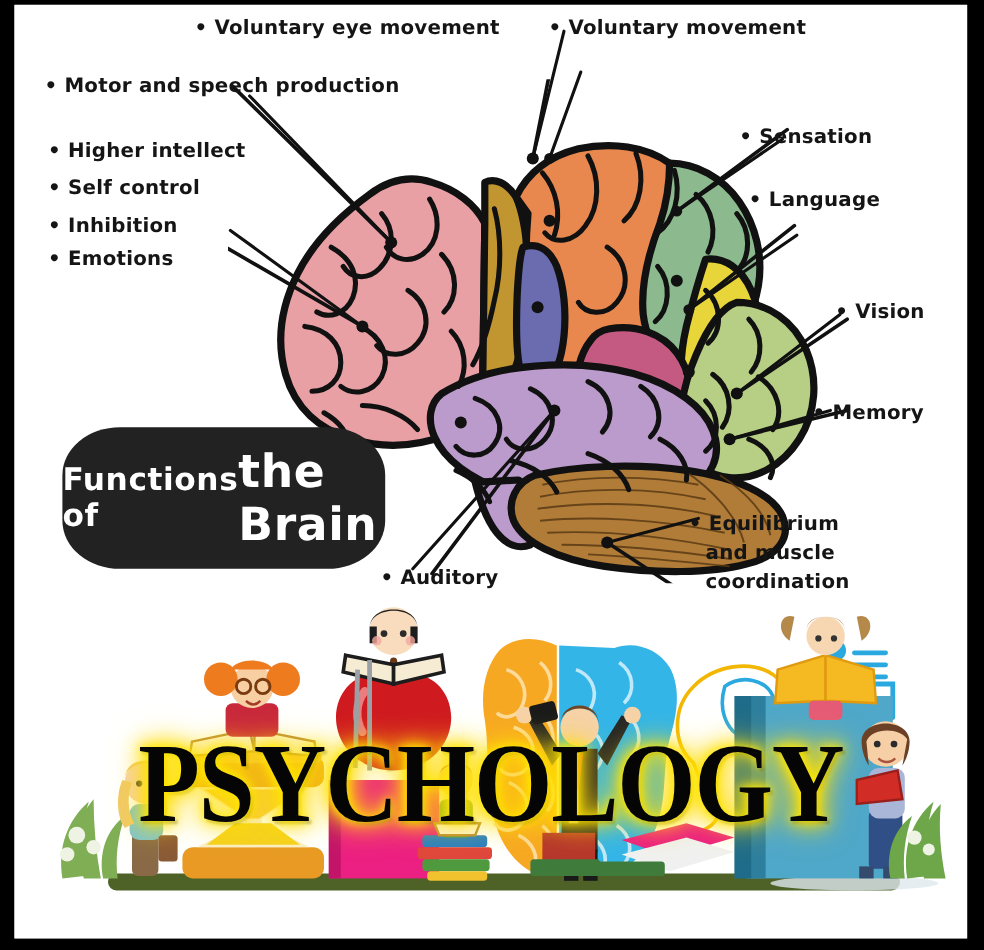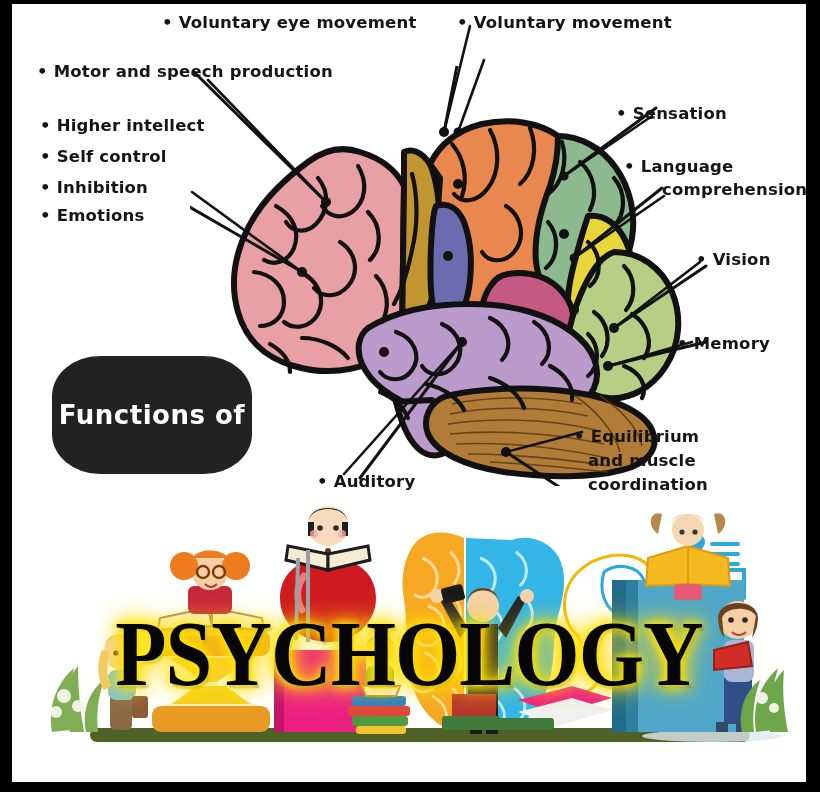--- a/index.html
+++ b/index.html
@@ -17,21 +17,21 @@
   
   .lbl{
     position:absolute;
     font-family:"DejaVu Sans",sans-serif;
     font-size:16.5px;font-weight:600;color:#151515;
     line-height:1.30;letter-spacing:.2px;white-space:pre;
   }
 
   
   #badge{
-    position:absolute;left:40px;top:352px;width:200px;height:118px;
+    position:absolute;left:40px;top:352px;width:269px;height:118px;
     background:#222222;border-radius:48px/40px;
     display:flex;flex-direction:row;align-items:center;justify-content:center;
     color:#ffffff;
   }
   #badge .l1{font-size:26px;font-weight:600;letter-spacing:.5px;margin-bottom:1px;}
   #badge .l2{font-size:38px;font-weight:700;letter-spacing:.5px;}
 
   
   #brain{position:absolute;left:178px;top:62px;width:550px;height:420px;}
   #brain svg{display:block;}
@@ -224,30 +224,30 @@
   <div class="lbl" style="left:25px;top:57px;">• Motor and speech production</div>
   <div class="lbl" style="left:150px;top:8px;">• Voluntary eye movement</div>
   <div class="lbl" style="left:28px;top:142px;">• Self control</div>
   <div class="lbl" style="left:28px;top:111px;">• Higher intellect</div>
   <div class="lbl" style="left:28px;top:173px;">• Inhibition</div>
   <div class="lbl" style="left:28px;top:201px;">• Emotions</div>
 
   <div class="lbl" style="left:445px;top:8px;">• Voluntary movement</div>
   <div class="lbl" style="left:604px;top:99px;">• Sensation</div>
   <div class="lbl" style="left:612px;top:152px;">• Language</div>
-  <div class="lbl" style="left:650px;top:175px;">comprehension</div>
   <div class="lbl" style="left:684px;top:245px;">• Vision</div>
   <div class="lbl" style="left:665px;top:329px;">• Memory</div>
   <div class="lbl" style="left:562px;top:422px;">• Equilibrium</div>
   <div class="lbl" style="left:576px;top:446px;">and muscle</div>
   <div class="lbl" style="left:576px;top:470px;">coordination</div>
   <div class="lbl" style="left:305px;top:467px;">• Auditory</div>
 
   <div id="badge">
     <div class="l1">Functions of</div>
+    <div class="l2">the Brain</div>
   </div>
 
   <div id="collage">
     <svg viewBox="0 0 794 282" width="794" height="282" xmlns="http://www.w3.org/2000/svg">
 
       <rect x="78" y="228" width="660" height="14" rx="7" fill="#4e6228"></rect>
       <ellipse cx="700" cy="236" rx="70" ry="6" fill="#dfe8ee" opacity=".8"></ellipse>
 
       <g fill="#7fae55">
         <path d="M40 232 C36 206 44 184 62 168 C56 188 54 208 58 230 Z"></path>

